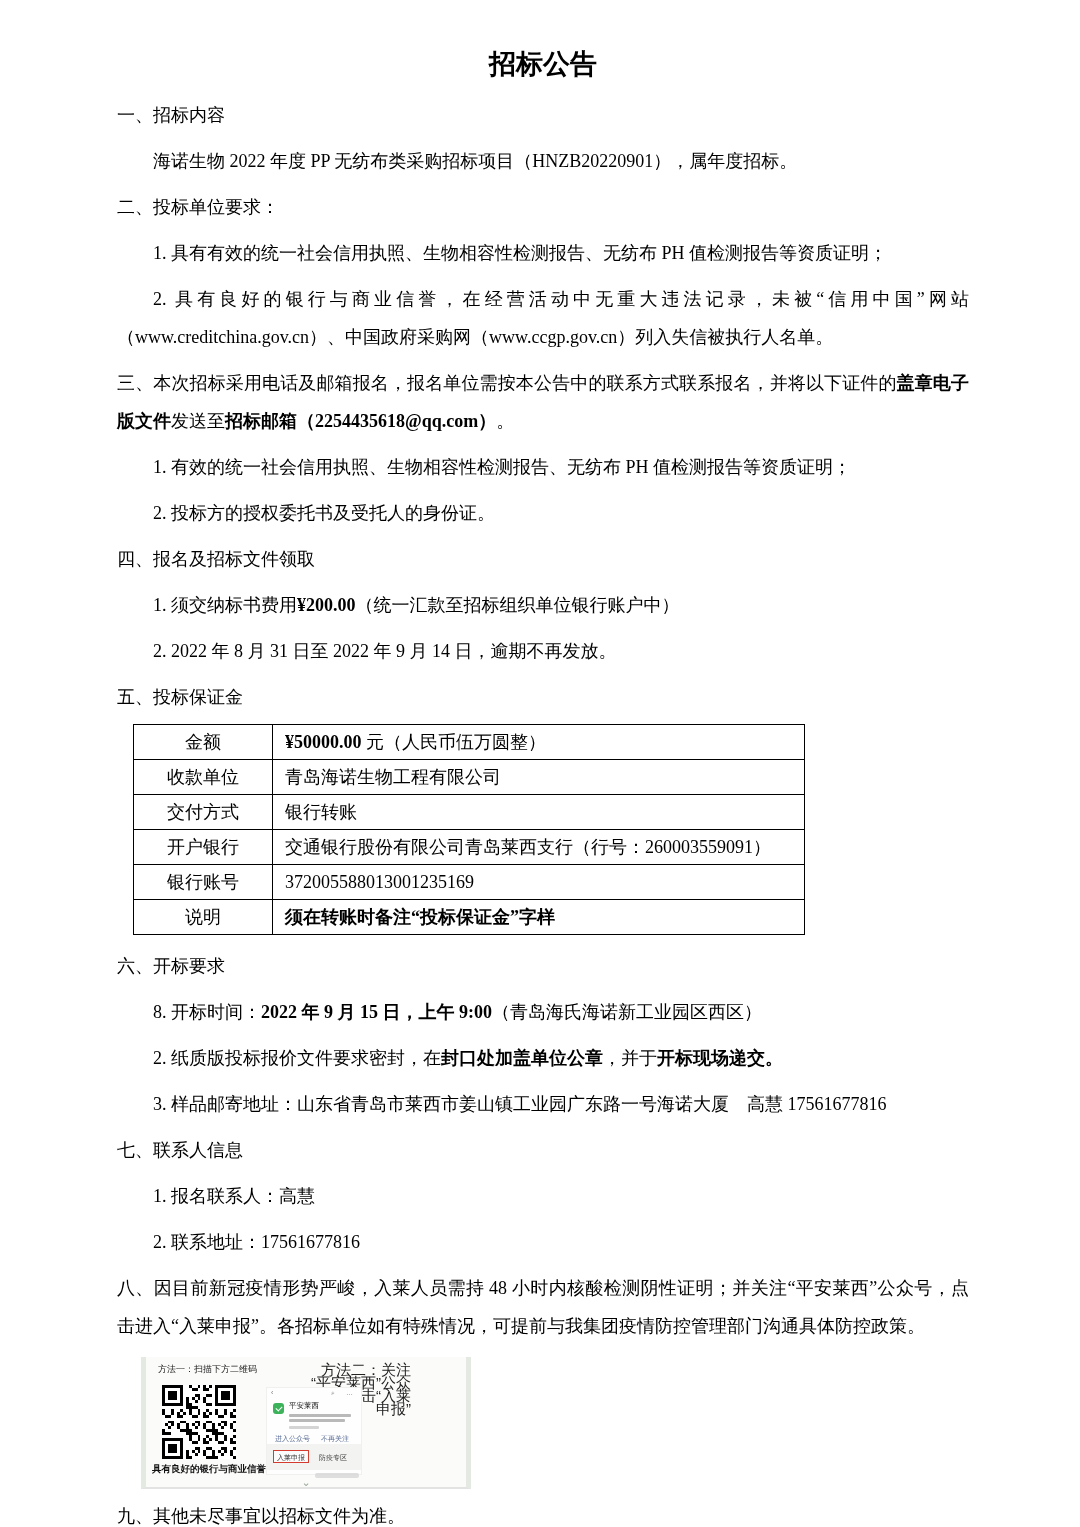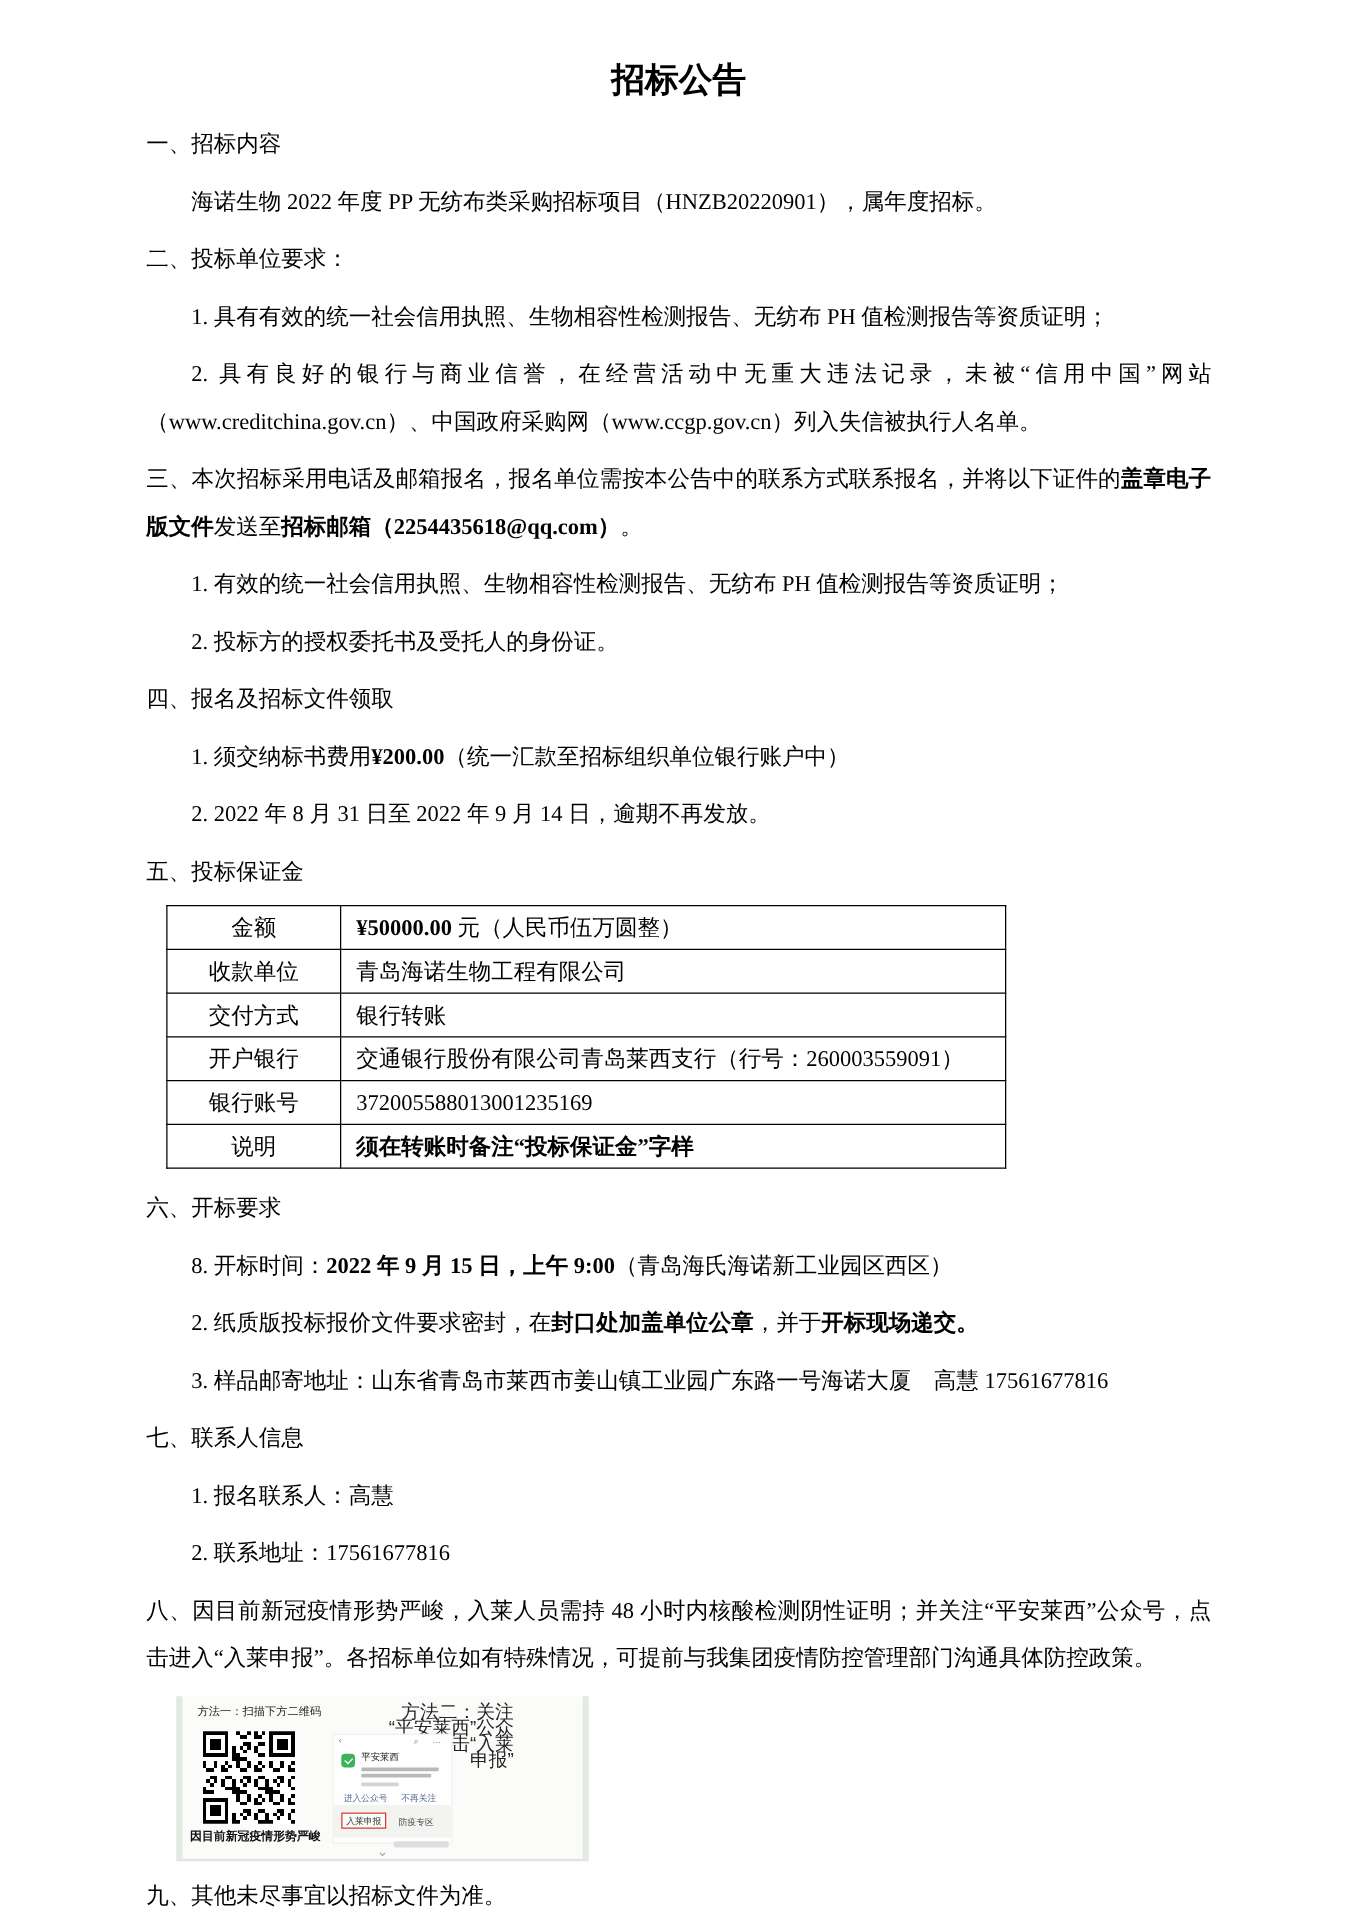--- a/index.html
+++ b/index.html
@@ -308,21 +308,21 @@
           <rect x="1" y="1" width="5" height="5" fill="#fff"></rect>
           <rect x="2" y="2" width="3" height="3" fill="#000"></rect>
           <rect x="18" y="0" width="7" height="7" fill="#000"></rect>
           <rect x="19" y="1" width="5" height="5" fill="#fff"></rect>
           <rect x="20" y="2" width="3" height="3" fill="#000"></rect>
           <rect x="0" y="18" width="7" height="7" fill="#000"></rect>
           <rect x="1" y="19" width="5" height="5" fill="#fff"></rect>
           <rect x="2" y="20" width="3" height="3" fill="#000"></rect>
         </svg>
 
-      <div class="ni-qr-caption">因目前新冠疫情形势严峻</div>
+      <div class="ni-qr-caption">具有良好的银行与商业信誉</div>
 
       <div class="ni-m2-title">
         <span>方法二：关注“平安莱西”公众</span><br>
         <span>号，点击“入莱申报”</span>
       </div>
 
       <div class="ni-card">
         <div class="ni-topbar">
           <span class="ni-back">‹</span>
           <span class="ni-search">⌕</span>

